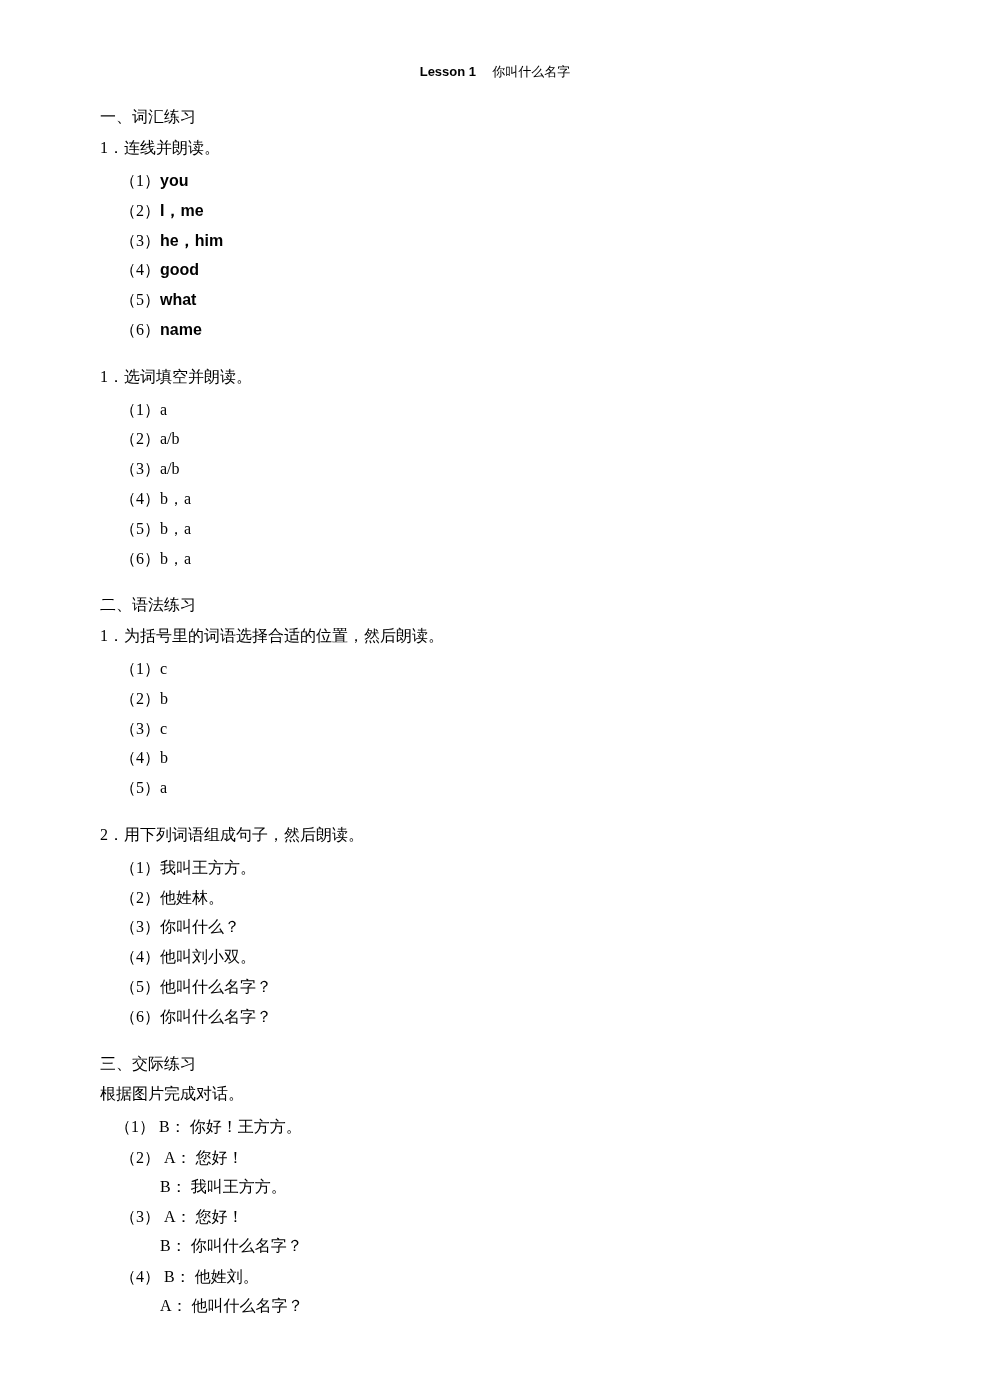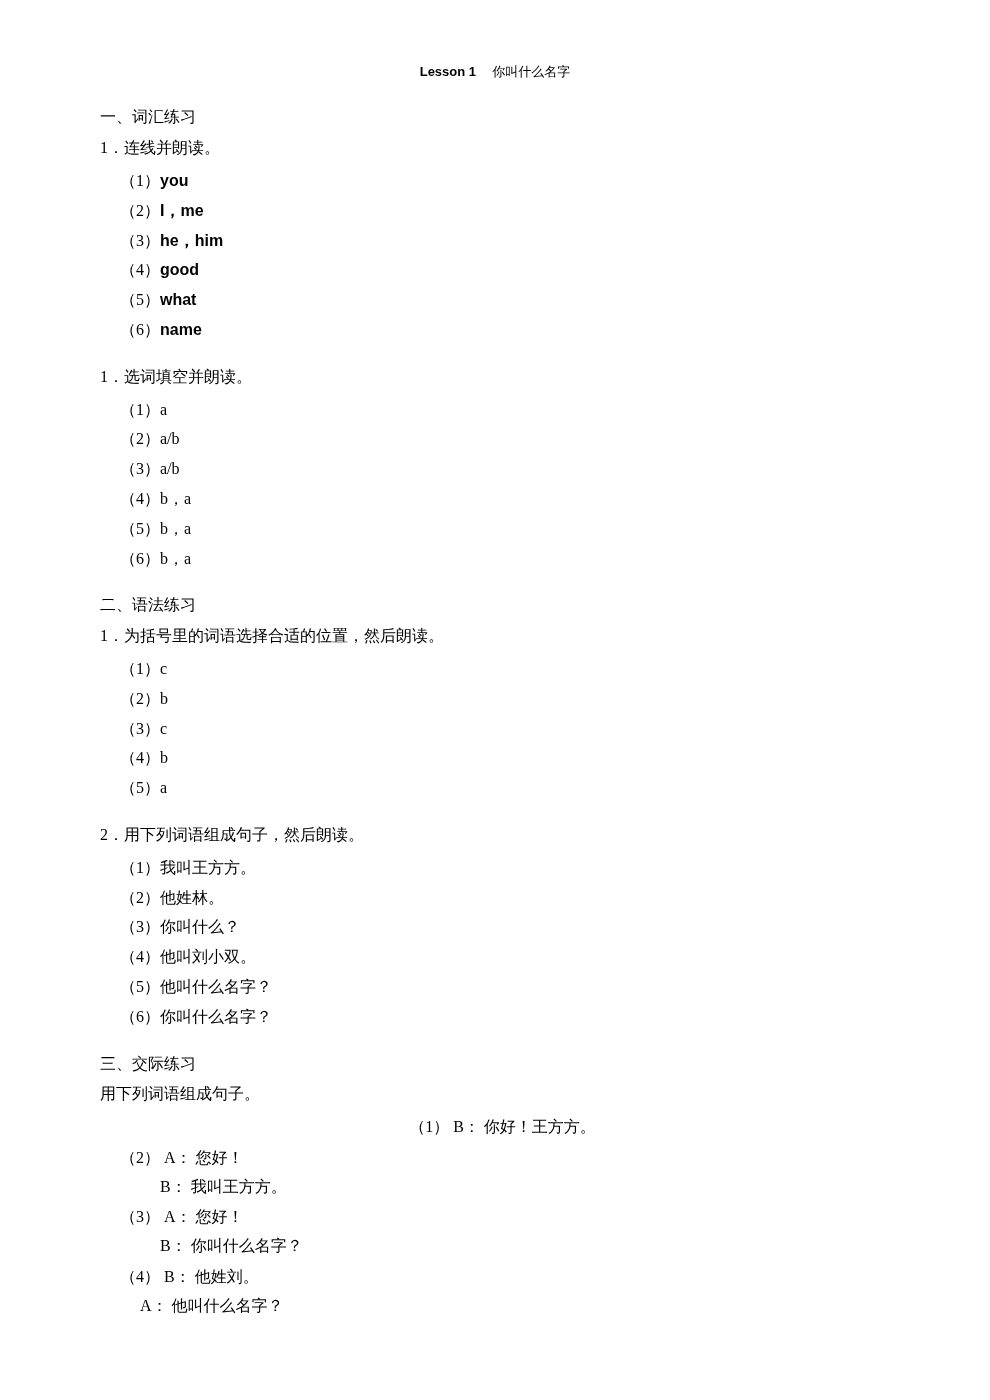--- a/index.html
+++ b/index.html
@@ -98,31 +98,31 @@
       <div class="item"><span>（2）</span><span>他姓林。</span></div>
       <div class="item"><span>（3）</span><span>你叫什么？</span></div>
       <div class="item"><span>（4）</span><span>他叫刘小双。</span></div>
       <div class="item"><span>（5）</span><span>他叫什么名字？</span></div>
       <div class="item"><span>（6）</span><span>你叫什么名字？</span></div>
     </div>
 </div>
 
 <div class="section-gap">
   <div class="section-header">三、交际练习</div>
-  <div class="sub-header">用下列词语组成句子。</div>
+  <div class="sub-header">根据图片完成对话。</div>
   <div id="section3-dialogs">
       <div style="margin-bottom: 2px;">
-        <div style="margin-left: 15px; text-align: center;"><span>（1）</span> <span>B：</span> <span>你好！王方方。</span></div>
+        <div style="margin-left: 15px;"><span>（1）</span> <span>B：</span> <span>你好！王方方。</span></div>
       </div>
       <div style="margin-bottom: 2px; font-family: Liberation Serif, serif;">
         <div style="margin-left: 20px;"><span>（2）</span> <span>A：</span> <span>您好！</span></div>
         <div style="margin-left: 60px;"><span>B：</span> <span>我叫王方方。</span></div>
       </div>
       <div style="margin-bottom: 2px;">
         <div style="margin-left: 20px;"><span>（3）</span> <span>A：</span> <span>您好！</span></div>
         <div style="margin-left: 60px;"><span>B：</span> <span>你叫什么名字？</span></div>
       </div>
       <div style="margin-bottom: 2px;">
         <div style="margin-left: 20px;"><span>（4）</span> <span>B：</span> <span>他姓刘。</span></div>
-        <div style="margin-left: 40px;"><span>A：</span> <span>他叫什么名字？</span></div>
+        <div style="margin-left: 60px;"><span>A：</span> <span>他叫什么名字？</span></div>
       </div>
     </div>
 </div>
 
 </body></html>

